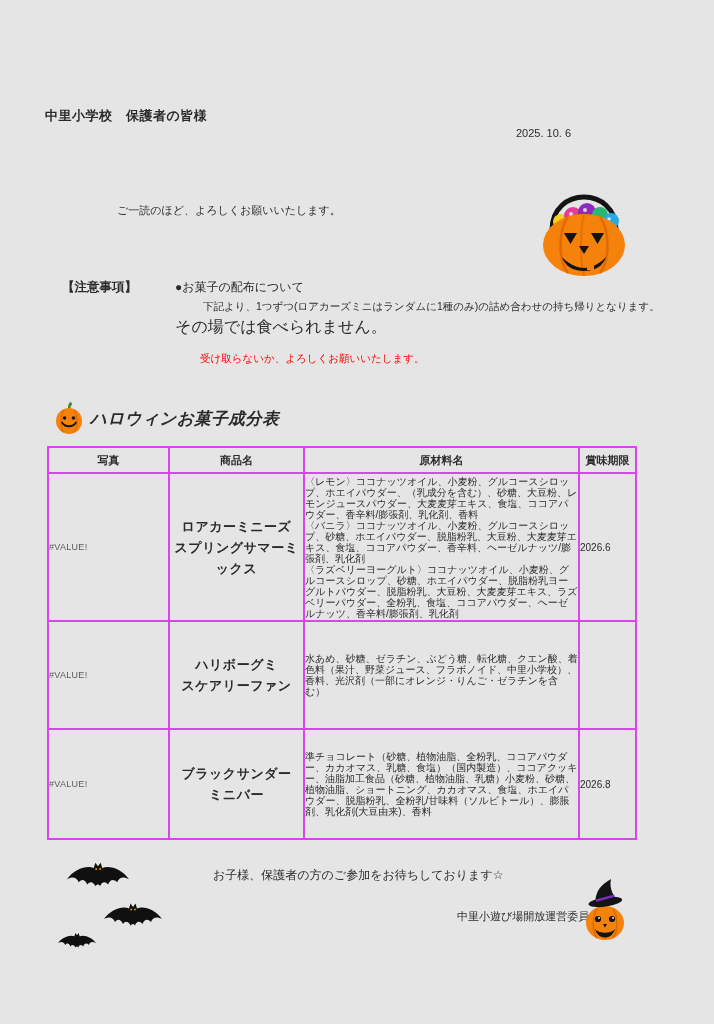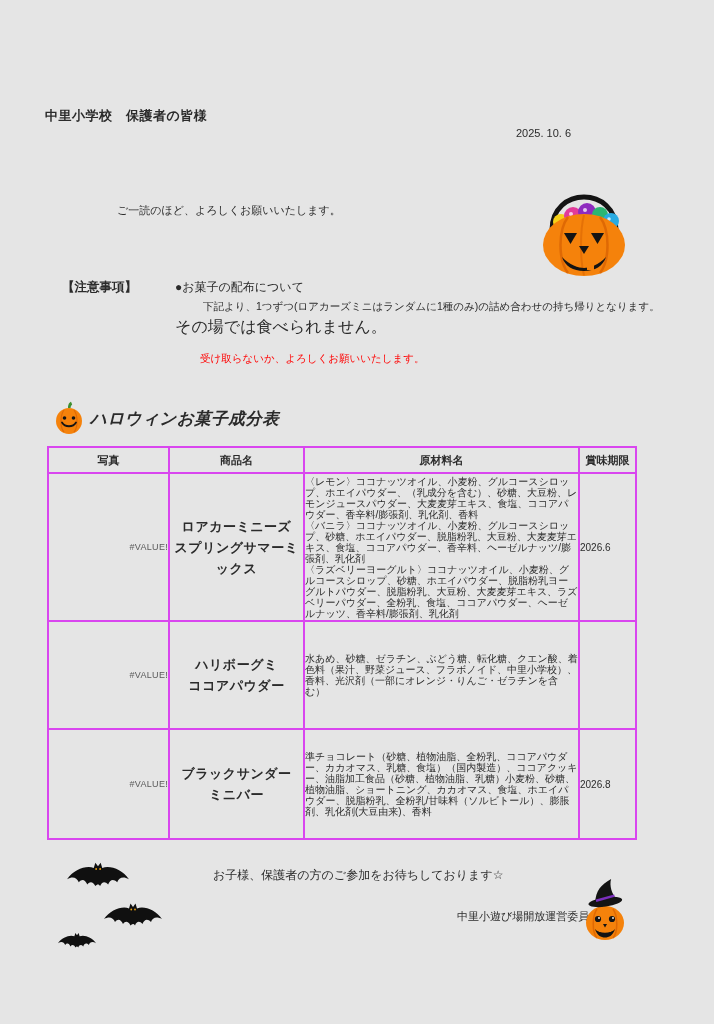--- a/index.html
+++ b/index.html
@@ -20,21 +20,21 @@
   .warn{color:#ff0000;font-size:10.5px;}
   .warn1{left:186px;top:335px;}
   .warn2{left:200px;top:352px;}
   .tbl-title{left:90px;top:408px;font-size:16.5px;font-weight:bold;font-style:italic;letter-spacing:.5px;}
   table.ingredients{
     position:absolute;left:47px;top:446px;width:588px;
     border-collapse:collapse;table-layout:fixed;color:#2b2b2b;
   }
   table.ingredients th,table.ingredients td{border:2px solid #d946ef;padding:0;overflow:hidden;}
   table.ingredients thead th{height:24px;font-size:11px;font-weight:bold;text-align:center;}
-  td.photo{text-align:right;font-size:9px;color:#595959;letter-spacing:.3px;}
+  td.photo{text-align:left;font-size:9px;color:#595959;letter-spacing:.3px;}
   td.pname{text-align:center;font-size:13px;font-weight:bold;line-height:21px;letter-spacing:.5px;margin-left:44px;}
   td.ingr{font-size:10px;line-height:11px;padding:3px 4px;vertical-align:middle;text-align:left;}
   td.ingr div{white-space:normal;}
   td.expiry{text-align:left;font-size:10px;}
   .invite{left:213px;top:867px;font-size:12px;}
   .committee{left:457px;top:909px;font-size:11px;}
   .icon{position:absolute;}
 </style>
 </head>
 <body>
@@ -114,21 +114,21 @@
           <div>〈レモン〉ココナッツオイル、小麦粉、グルコースシロップ、ホエイパウダー、（乳成分を含む）、砂糖、大豆粉、レモンジュースパウダー、大麦麦芽エキス、食塩、ココアパウダー、香辛料/膨張剤、乳化剤、香料</div>
           <div>〈バニラ〉ココナッツオイル、小麦粉、グルコースシロップ、砂糖、ホエイパウダー、脱脂粉乳、大豆粉、大麦麦芽エキス、食塩、ココアパウダー、香辛料、ヘーゼルナッツ/膨張剤、乳化剤</div>
           <div>〈ラズベリーヨーグルト〉ココナッツオイル、小麦粉、グルコースシロップ、砂糖、ホエイパウダー、脱脂粉乳ヨーグルトパウダー、脱脂粉乳、大豆粉、大麦麦芽エキス、ラズベリーパウダー、全粉乳、食塩、ココアパウダー、ヘーゼルナッツ、香辛料/膨張剤、乳化剤</div>
         </td>
         <td class="expiry">2026.6</td>
       </tr>
       <tr style="height:108px;">
         <td class="photo">#VALUE!</td>
         <td class="pname">
           <div>ハリボーグミ</div>
-          <div>ココアパウダー</div>
+          <div>スケアリーファン</div>
         </td>
         <td class="ingr">
           <div>水あめ、砂糖、ゼラチン、ぶどう糖、転化糖、クエン酸、着色料（果汁、野菜ジュース、フラボノイド、中里小学校）、香料、光沢剤（一部にオレンジ・りんご・ゼラチンを含む）</div>
         </td>
         <td class="expiry"></td>
       </tr>
       <tr style="height:110px;">
         <td class="photo">#VALUE!</td>
         <td class="pname">
           <div>ブラックサンダー</div>

